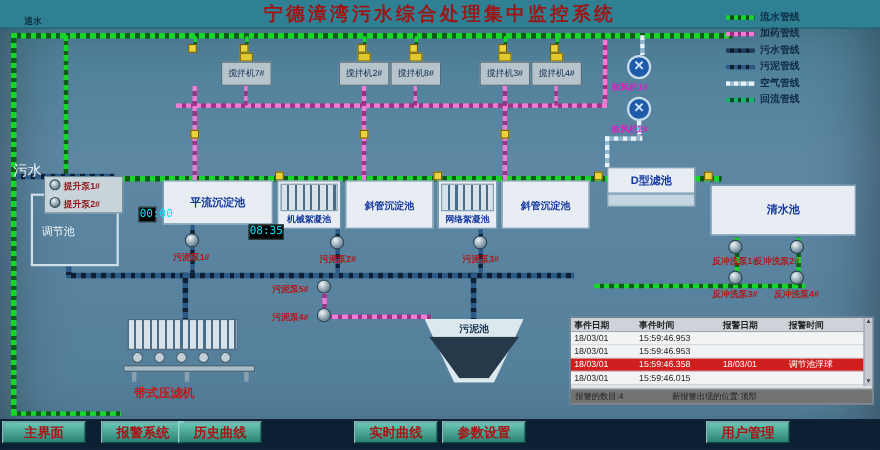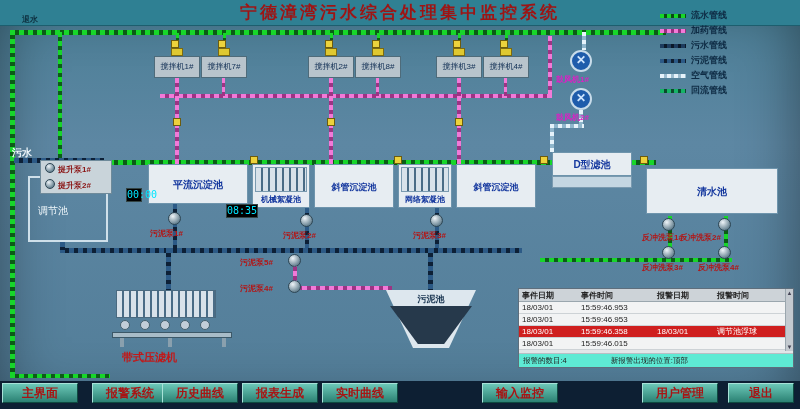--- a/index.html
+++ b/index.html
@@ -21,21 +21,21 @@
   .pd{background:repeating-linear-gradient(90deg,#2c5a86 0 5px,#0d2036 5px 9px)}
   .pd.v{background:repeating-linear-gradient(180deg,#2c5a86 0 5px,#0d2036 5px 9px)}
   .pa{background:repeating-linear-gradient(90deg,#e6f3fb 0 4px,#8fb6cc 4px 8px)}
   .pa.v{background:repeating-linear-gradient(180deg,#e6f3fb 0 4px,#8fb6cc 4px 8px)}
   .valve{width:8px;height:8px;background:#ecd23c;border:1px solid #6d5c0e}
   
   .tank{background:#e7edf2;border:1px solid #6e94ac;color:#14379e;font-weight:bold;text-align:center;z-index:2}
   .tlabel{color:#14379e;font-weight:bold}
   .grid-stripes{background:repeating-linear-gradient(90deg,#d8e2ea 0 5px,#4a6c86 5px 7px);border:1px solid #7a9ab0}
   .pump{width:13px;height:13px;border-radius:50%;background:radial-gradient(circle at 35% 30%,#eef4f8,#64808f 75%);border:1px solid #2e4654;z-index:3}
-  .rlabel{color:#b31515;font-size:8px;font-weight:bold;white-space:nowrap;}
+  .rlabel{color:#b31515;font-size:8px;font-weight:bold;white-space:nowrap;text-align:center}
   .mlabel{color:#d922c4;font-size:8px;font-weight:bold;white-space:nowrap}
   .mixer{z-index:3;width:46px}
   .mixer .motor{width:12px;height:8px;background:#dfc830;border:1px solid #7c6a10;margin:0 auto}
   .mixer .mbody{width:46px;height:22px;background:#b8c4cc;border:1px solid #4e6b7a;color:#0e2c52;font-size:8px;line-height:20px;text-align:center;white-space:nowrap;overflow:hidden}
   .fan{width:22px;height:22px;border-radius:50%;background:#1e5cab;border:2px solid #c8dcea;color:#cfe6ff;font-size:12px;line-height:17px;text-align:center;font-weight:bold;z-index:3}
   .timer{background:#000;color:#00e6ff;font-family:"DejaVu Sans Mono",monospace;font-size:10px;line-height:12px;text-align:center;border:1px solid #344;z-index:3}
   .roller{width:10px;height:10px;border-radius:50%;background:#c2ced8;border:1px solid #44606e}
   
   .legend{z-index:5}
   .legend-row{display:flex;align-items:center;gap:5px;height:15px}
@@ -50,21 +50,21 @@
   
   .alarm-panel{background:#e2e5e8;border:1px solid #5e6e7c;font-size:8px;color:#222;z-index:4}
   .ahead{display:flex;width:268px;height:13px;line-height:13px;background:#cdd3d8;border-bottom:1px solid #9aa6ae;font-weight:bold}
   .arow{display:flex;width:268px;height:12px;line-height:12px;background:#f2f3f4;border-bottom:1px solid #cdd2d6}
   .arow.alarm{background:#cf1f1f;color:#fff}
   .c1{width:60px;padding-left:3px;overflow:hidden;white-space:nowrap}
   .c2{width:76px;padding-left:2px;overflow:hidden;white-space:nowrap}
   .c3{width:60px;padding-left:2px;overflow:hidden;white-space:nowrap}
   .c4{width:72px;padding-left:2px;overflow:hidden;white-space:nowrap}
   .ascroll{position:absolute;right:0;top:0;width:8px;height:62px;background:#c4cad0;border-left:1px solid #9aa6ae;display:flex;flex-direction:column;justify-content:space-between;align-items:center;font-size:6px;color:#445;padding:1px 0}
-  .afoot{position:absolute;left:0;bottom:0;width:100%;height:14px;font-size:7.5px;line-height:13px;background:#5eead4;border-top:1px solid #b8bec4;white-space:nowrap}
+  .afoot{position:absolute;left:0;bottom:0;width:100%;height:14px;font-size:7.5px;line-height:13px;background:#737373;border-top:1px solid #b8bec4;white-space:nowrap}
   
   .menubar{position:absolute;left:0;top:381px;width:100%;height:28px;background:#0d1f33}
   .mbtn{position:absolute;top:383px;height:20px;width:76px;background:linear-gradient(#6cc8b8,#2b8173);
     border:1px solid #0e4a40;border-top:1px solid #a8e2d8;border-left:1px solid #a8e2d8;
     color:#a81414;font-weight:bold;font-size:12px;text-align:center;line-height:18px;cursor:pointer;white-space:nowrap;overflow:hidden}
 </style>
 </head>
 <body>
 
 <div class="screen">
@@ -149,24 +149,20 @@
   <i class="abs valve" style="left:453px;top:40px"></i>
   <i class="abs valve" style="left:500px;top:40px"></i>
   <i class="abs valve" style="left:173px;top:118px"></i>
   <i class="abs valve" style="left:327px;top:118px"></i>
   <i class="abs valve" style="left:455px;top:118px"></i>
   <i class="abs valve" style="left:250px;top:156px"></i>
   <i class="abs valve" style="left:394px;top:156px"></i>
   <i class="abs valve" style="left:540px;top:156px"></i>
   <i class="abs valve" style="left:640px;top:156px"></i>
 
-  <div class="abs mixer" style="left:154px;top:48px">
-    <div class="motor"></div>
-    <div class="mbody">搅拌机1#</div>
-  </div>
   <div class="abs mixer" style="left:201px;top:48px">
     <div class="motor"></div>
     <div class="mbody">搅拌机7#</div>
   </div>
   <div class="abs mixer" style="left:308px;top:48px">
     <div class="motor"></div>
     <div class="mbody">搅拌机2#</div>
   </div>
   <div class="abs mixer" style="left:355px;top:48px">
     <div class="motor"></div>
@@ -179,21 +175,21 @@
   <div class="abs mixer" style="left:483px;top:48px">
     <div class="motor"></div>
     <div class="mbody">搅拌机4#</div>
   </div>
 
   <div class="abs fan" style="left:570px;top:50px"><span>✕</span></div>
   <div class="abs mlabel" style="left:556px;top:74px">鼓风机1#</div>
   <div class="abs fan" style="left:570px;top:88px"><span>✕</span></div>
   <div class="abs mlabel" style="left:556px;top:112px">鼓风机2#</div>
 
-  <div class="abs" style="left:12px;top:146px;font-size:10px;font-weight:bold;color:#f0f7fb">污水</div>
+  <div class="abs" style="left:12px;top:146px;font-size:13px;font-weight:normal;color:#f0f7fb">污水</div>
 
   <div class="abs" style="left:28px;top:176px;width:80px;height:66px;border:2px solid #cfe0ea;z-index:2">
     <span class="abs" style="left:8px;top:26px;font-size:10px;font-weight:normal;color:#eef6fa">调节池</span>
   </div>
   <div class="abs" style="left:40px;top:160px;width:72px;height:34px;background:#c9d4da;border:1px solid #6e8a9a;z-index:3">
     <i class="abs pump" style="left:4px;top:2px;width:10px;height:10px"></i>
     <span class="abs rlabel" style="left:17px;top:3px;color:#8a1212">提升泵1#</span>
     <i class="abs pump" style="left:4px;top:18px;width:10px;height:10px"></i>
     <span class="abs rlabel" style="left:17px;top:19px;color:#8a1212">提升泵2#</span>
   </div>
@@ -295,19 +291,17 @@
     <div class="afoot">
       <span style="margin-left:4px">报警的数目:4</span>
       <span style="margin-left:42px">新报警出现的位置:顶部</span>
     </div>
   </div>
 
   <div class="menubar"></div>
   <button class="mbtn" style="left:2px">主界面</button>
   <button class="mbtn" style="left:92px">报警系统</button>
   <button class="mbtn" style="left:162px">历史曲线</button>
-  <button class="mbtn" style="left:242px">报表生成</button>
   <button class="mbtn" style="left:322px">实时曲线</button>
-  <button class="mbtn" style="left:482px">输入监控</button>
+  <button class="mbtn" style="left:402px">参数设置</button>
   <button class="mbtn" style="left:642px">用户管理</button>
-  <button class="mbtn" style="left:728px;width:66px">退出</button>
 
 </div>
 
 </body></html>

